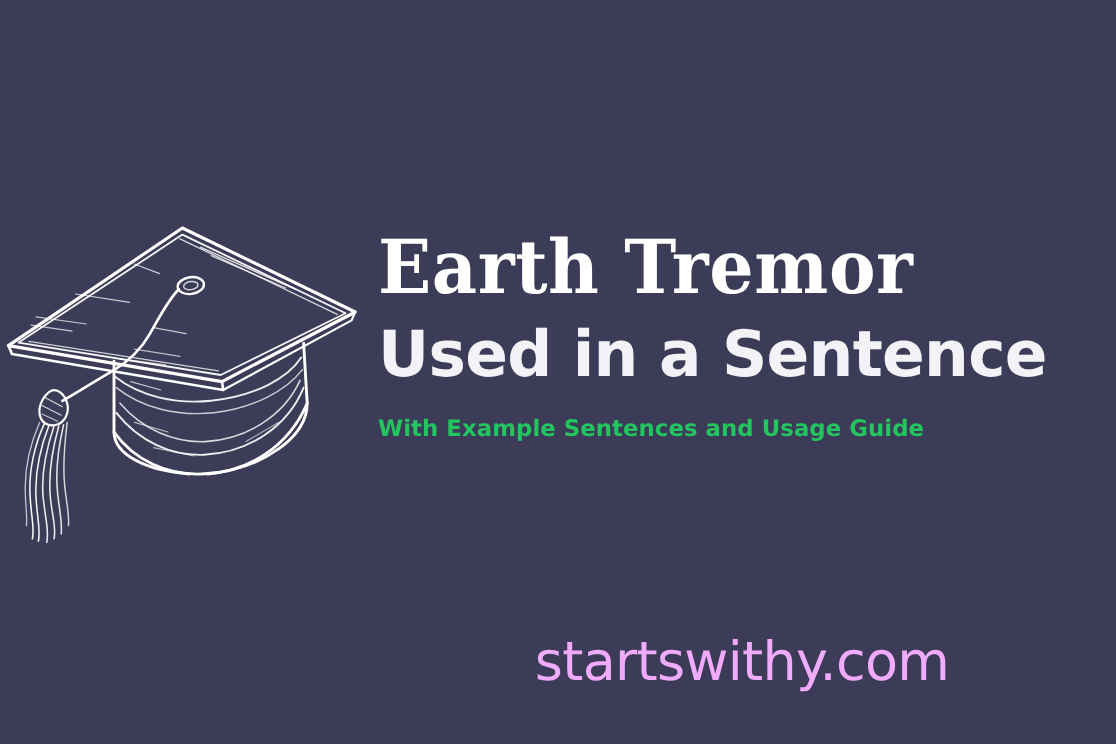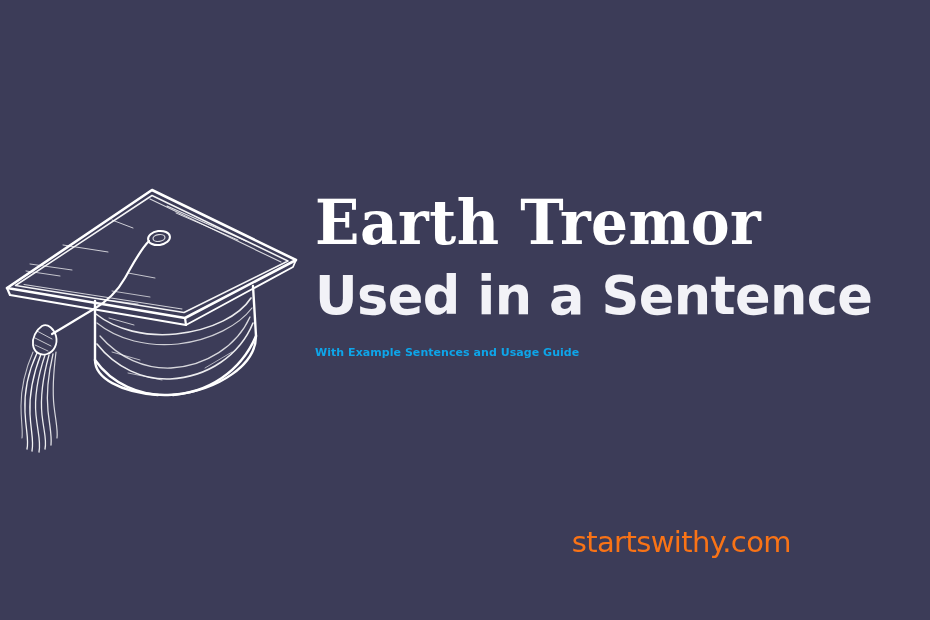--- a/index.html
+++ b/index.html
@@ -65,36 +65,36 @@
     color: #f2f2f7;
     white-space: nowrap;
     transform: scaleX(0.99);
     transform-origin: left center;
   }
 
   #page-tagline {
     margin-top: 22px;
     font-family: "DejaVu Sans", "Liberation Sans", sans-serif;
     font-weight: 700;
-    font-size: 11px;
+    font-size: 19px;
     letter-spacing: 0.05px;
-    color: #0ea5e9;
+    color: #22c55e;
     white-space: nowrap;
   }
 
   
   #brand-wordmark {
     position: absolute;
     right: 29px;
     top: 525px;
     font-family: "DejaVu Sans", "Liberation Sans", sans-serif;
     font-weight: 400;
-    font-size: 29px;
+    font-size: 45px;
     letter-spacing: -0.6px;
-    color: #f97316;
+    color: #f0abfc;
     white-space: nowrap;
   }
 
   .sketch {
     fill: none;
     stroke: #ffffff;
     stroke-linecap: round;
     stroke-linejoin: round;
   }
 </style>

